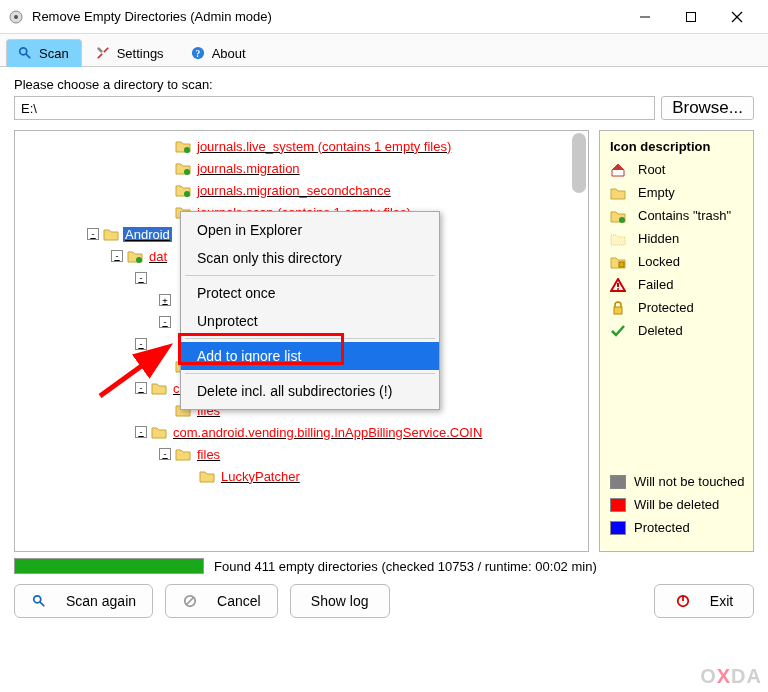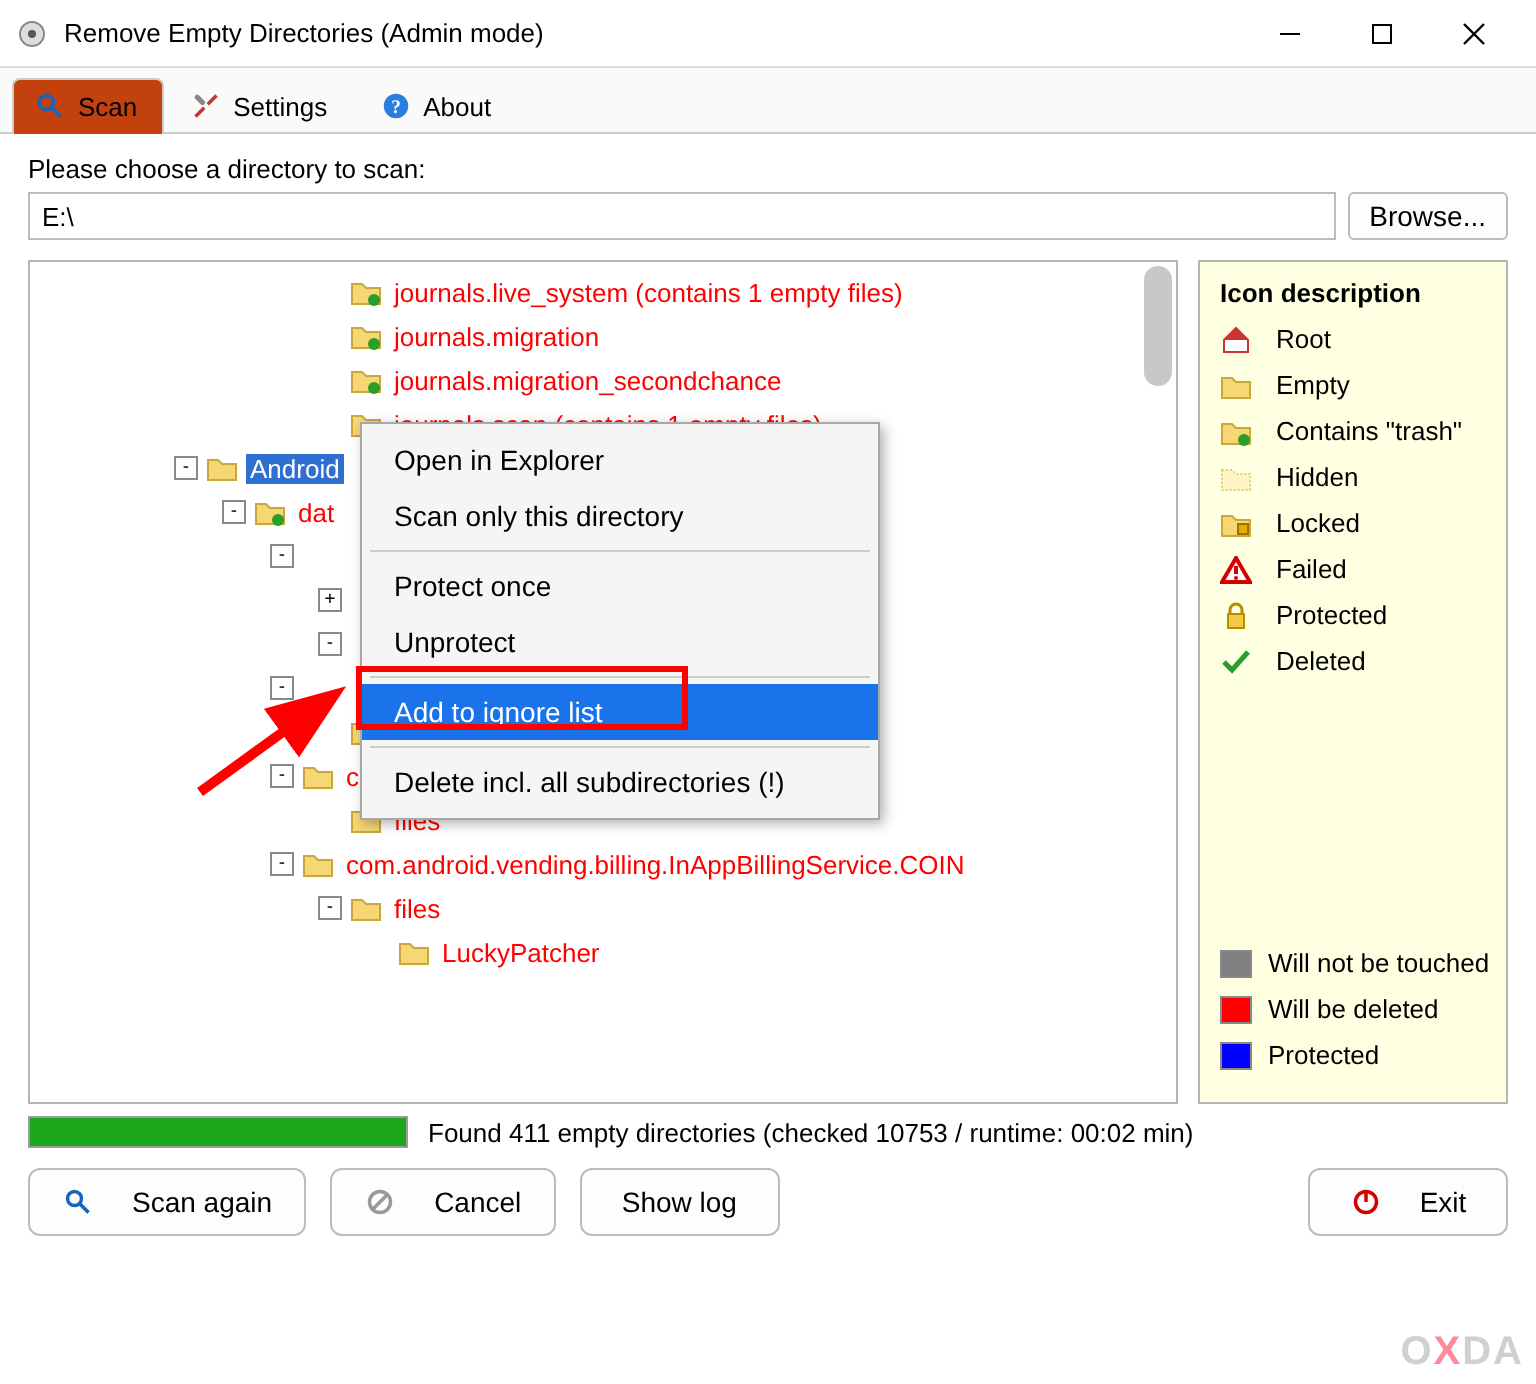--- a/index.html
+++ b/index.html
@@ -46,38 +46,38 @@
     display: flex; align-items: center; gap: 6px;
     padding: 5px 12px 6px 10px;
     border: 1px solid transparent;
     border-bottom: none;
     border-radius: 4px 4px 0 0;
     font-size: 13px;
     position: relative;
     top: 1px;
   }
   .tab.active {
-    background: #c2410c;
+    background: #7dd3fc;
     border-color: #ccc;
     justify-content: space-between;
   }
   .tab .icon { width:16px; height:16px; display:inline-flex; align-items:center; justify-content:center; }
   
   .pane {
     padding: 10px 14px 8px 14px;
   }
   .label { font-size: 13px; margin-bottom: 4px; display:block; }
   .path-row { display:flex; gap:6px; margin-bottom: 10px; }
   .path-input {
     flex:1; height:24px; border:1px solid #bcbcbc; padding:2px 6px;
     font-size:13px; background:#fff;
   }
   .browse-btn {
     height:24px; padding:0 10px; border:1px solid #bcbcbc; background:#fdfdfd;
-    font-size:14px; border-radius:3px;
+    font-size:17px; border-radius:3px;
   }
   
   .content-row { display:flex; gap:10px; }
   .tree-wrap {
     flex:1; height:422px; border:1px solid #b5b5b5; background:#fff;
     overflow:auto; position:relative; padding:4px 0 4px 0;
   }
   .tree-scroll { position:absolute; top:2px; right:2px; width:14px; height:60px;
     background:#c8c8c8; border-radius:7px; }
   .legend {
@@ -100,21 +100,21 @@
     width:12px; height:12px; border:1px solid #888; font-size:9px; line-height:10px;
     text-align:center; margin:0 4px 0 0; background:#fff; font-family:monospace;
     display:inline-flex; align-items:center; justify-content:center;
   }
   .noexp { display:inline-block; width:16px; }
   .ficon { width:16px; height:14px; margin-right:4px; display:inline-flex; align-items:center; justify-content:center; }
   .node-label { font-size:13px; padding:0 2px; }
   .red { color:#ff0000; }
   .blue-sel { background:#2f6fd0; color:#fff; }
   
-  .tree-wrap .node { position:relative; }
+  .tree-wrap .node { position:relative;text-decoration:underline; }
   
   .ctx {
     position:absolute; z-index:20; left:165px; top:80px; width:260px;
     background:#f5f5f5; border:1px solid #a8a8a8;
     box-shadow:2px 2px 6px rgba(0,0,0,.3);
     padding:4px 0;
   }
   .ctx hr { border:none; border-top:1px solid #ccc; margin:3px 4px; }
   .ctx .item {
     padding:6px 16px; font-size:14px;

